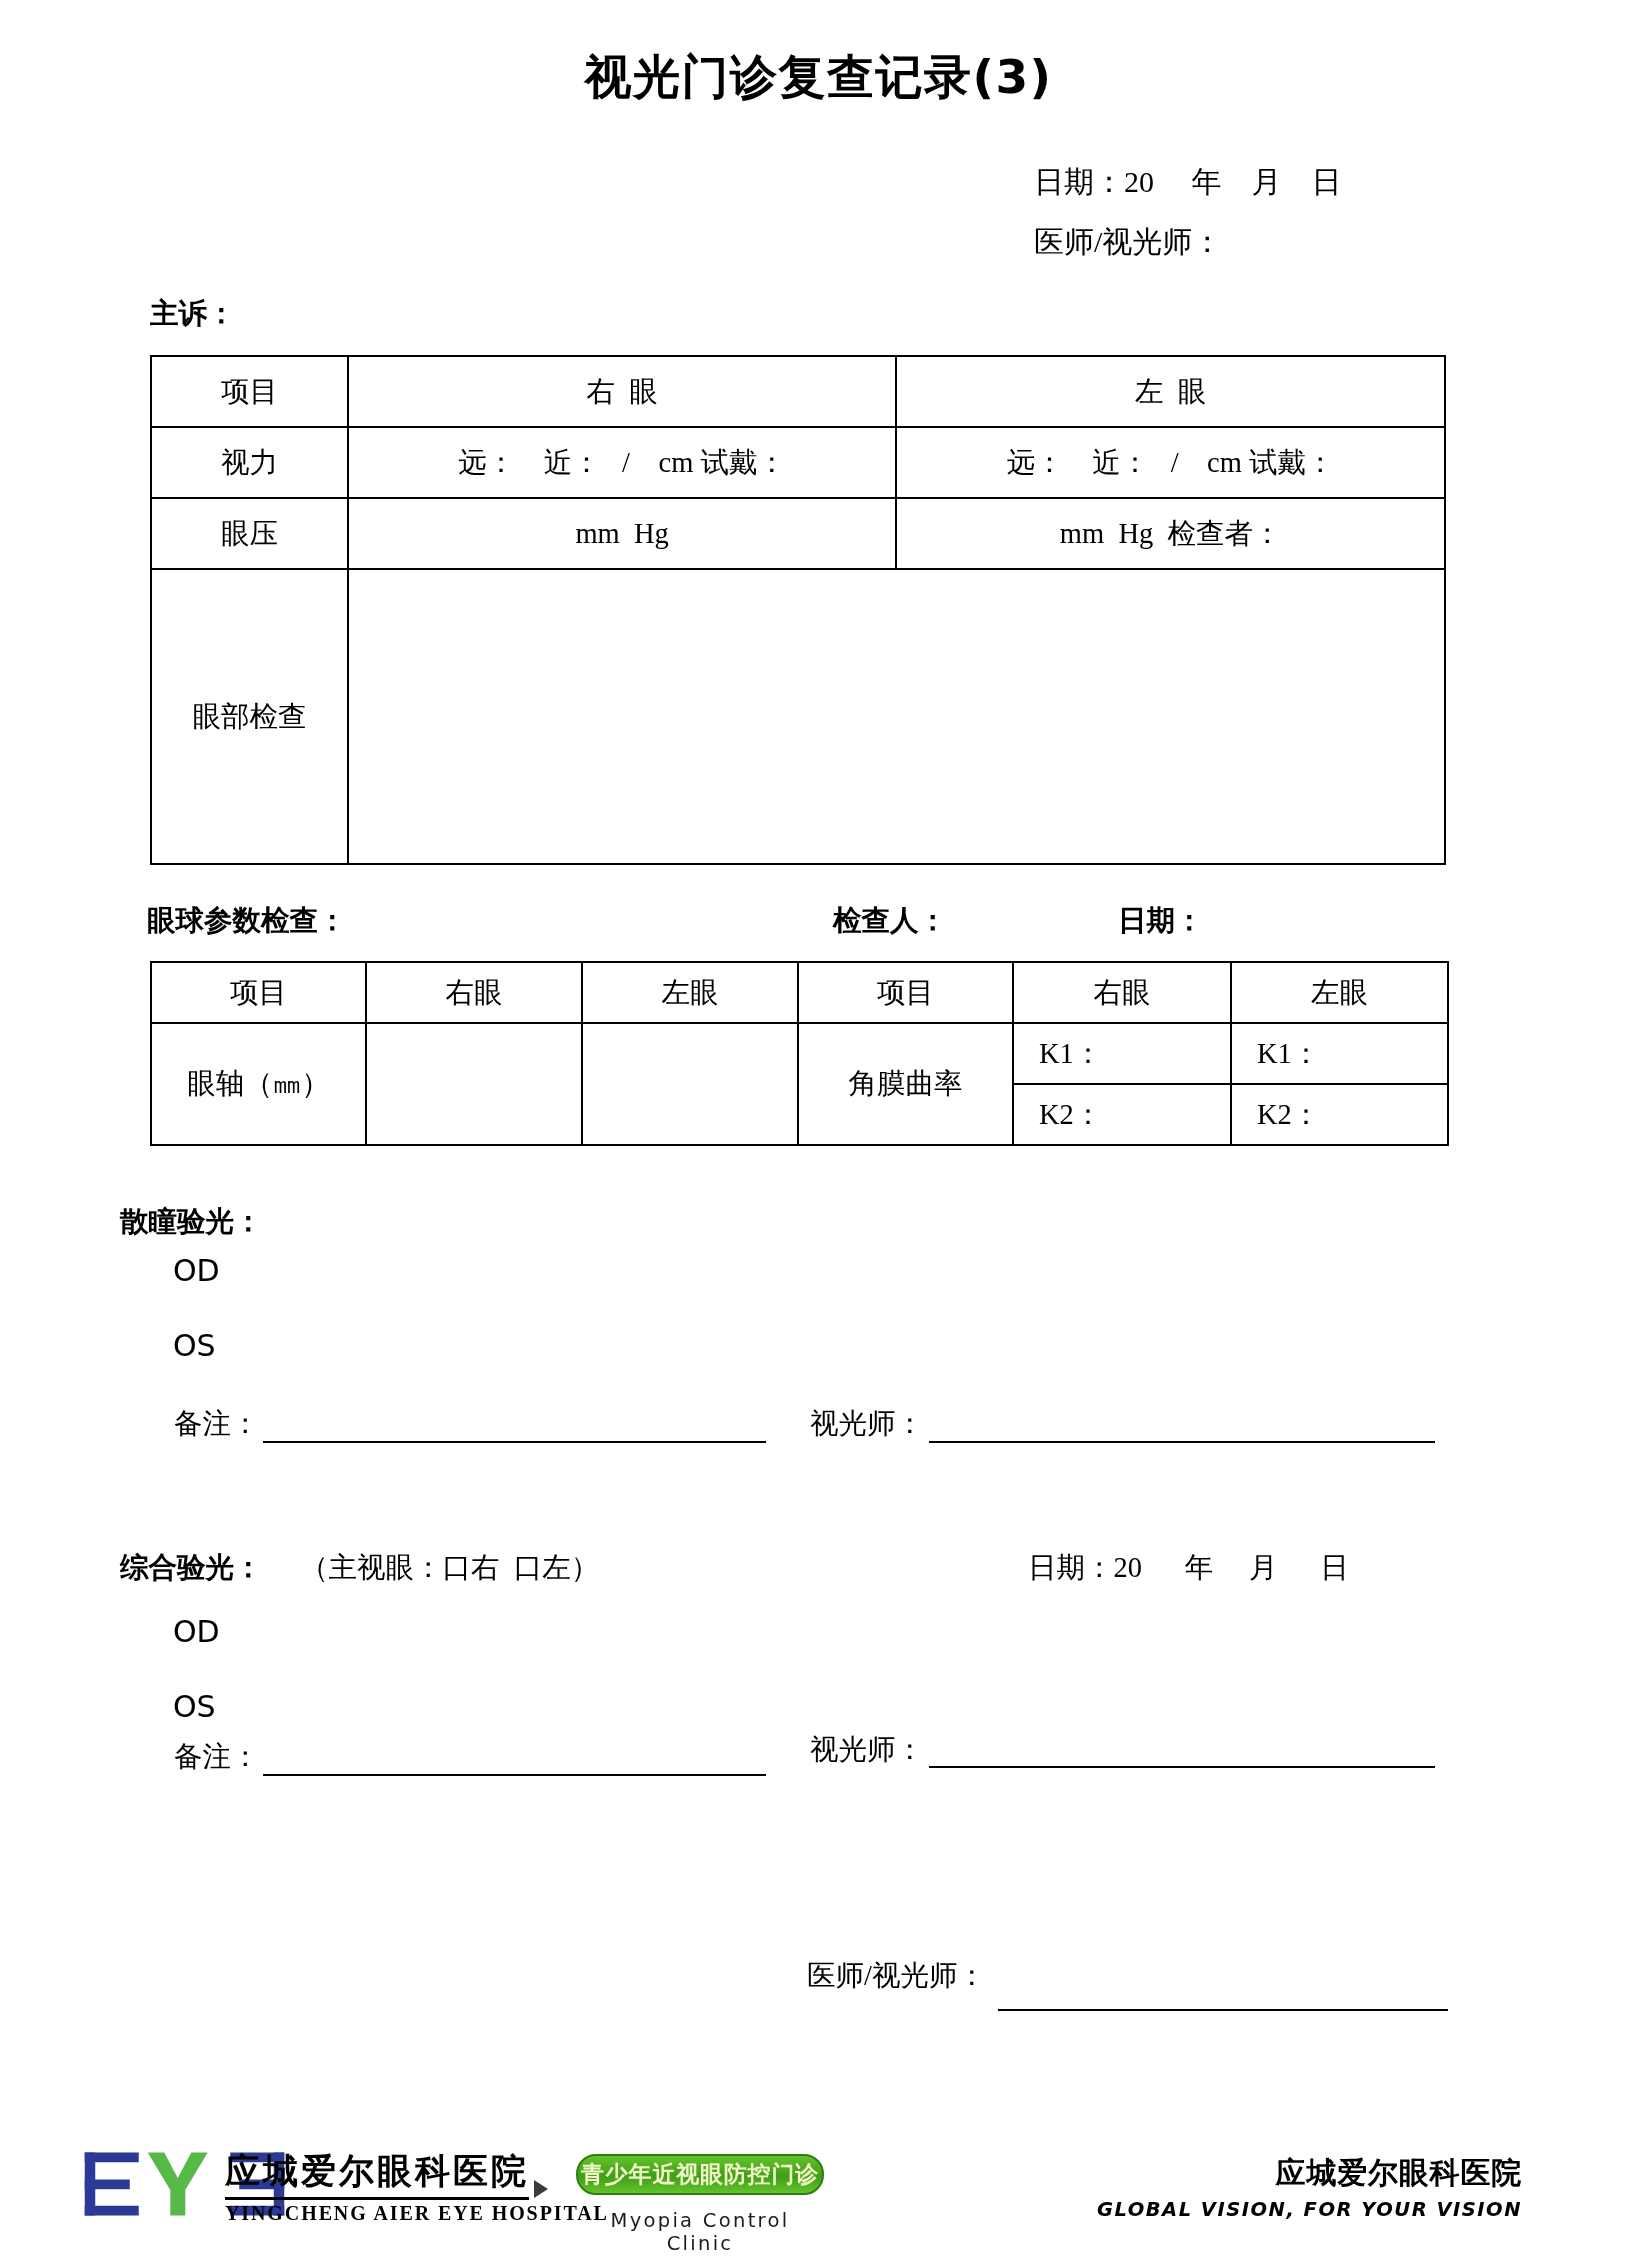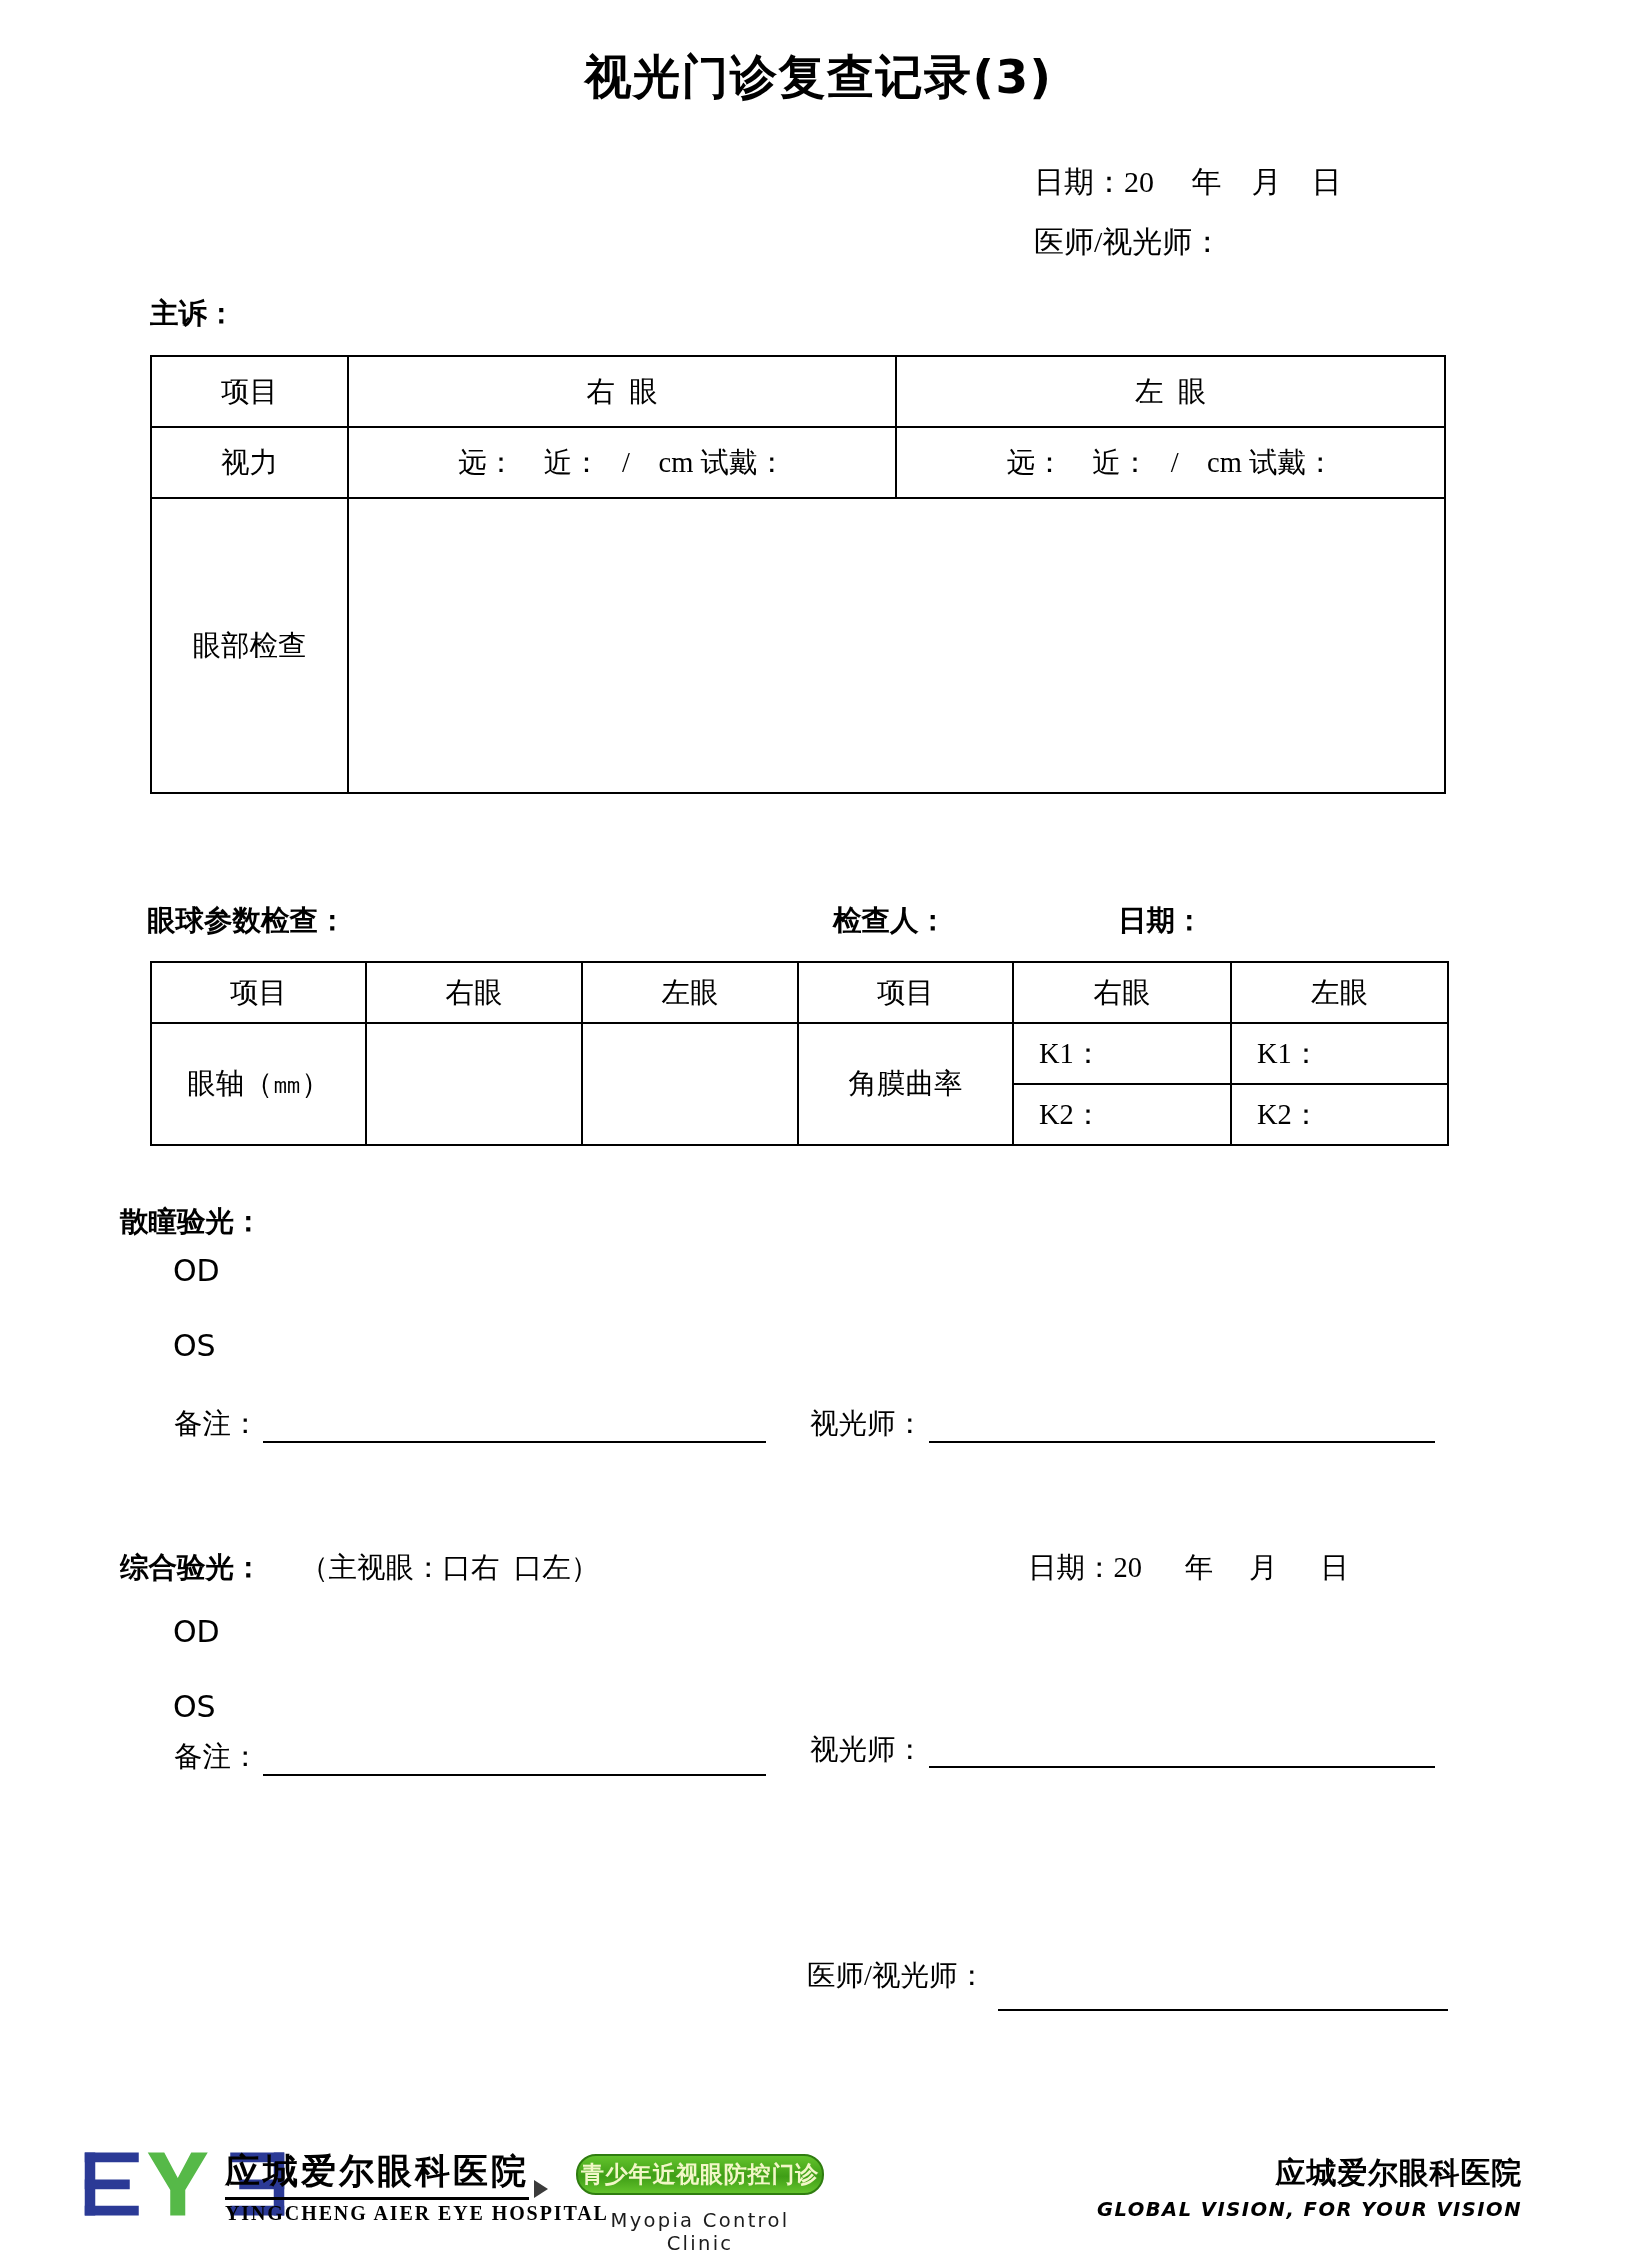--- a/index.html
+++ b/index.html
@@ -243,20 +243,25 @@
     <tbody>
       <tr>
         <td>项目</td>
         <td>右  眼</td>
         <td>左  眼</td>
       </tr>
       <tr>
         <td>视力</td>
         <td>远：    近：   /    cm 试戴：</td>
         <td>远：    近：   /    cm 试戴：</td>
+      </tr>
+      <tr>
+        <td>眼压</td>
+        <td>mm  Hg</td>
+        <td>mm  Hg  检查者：</td>
       </tr>
       <tr>
         <td class="tall">眼部检查</td>
         <td class="tall" colspan="2"></td>
       </tr>
     </tbody>
   </table>
 
   <div class="sec-heading" id="eyeball-params-label">眼球参数检查：</div>
   <div class="sec-heading" id="eyeball-inspector-label">检查人：</div>

